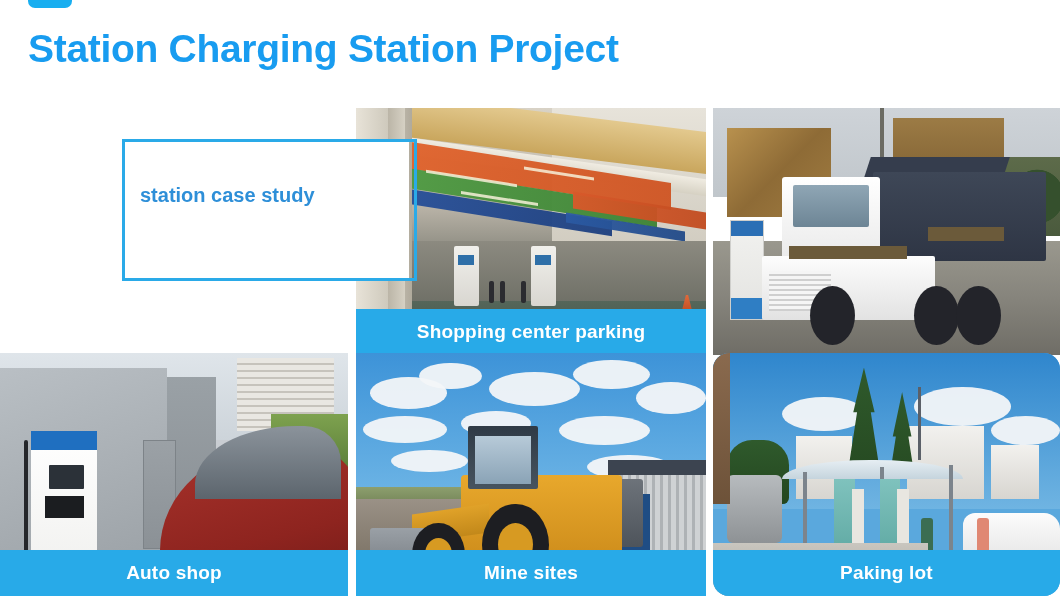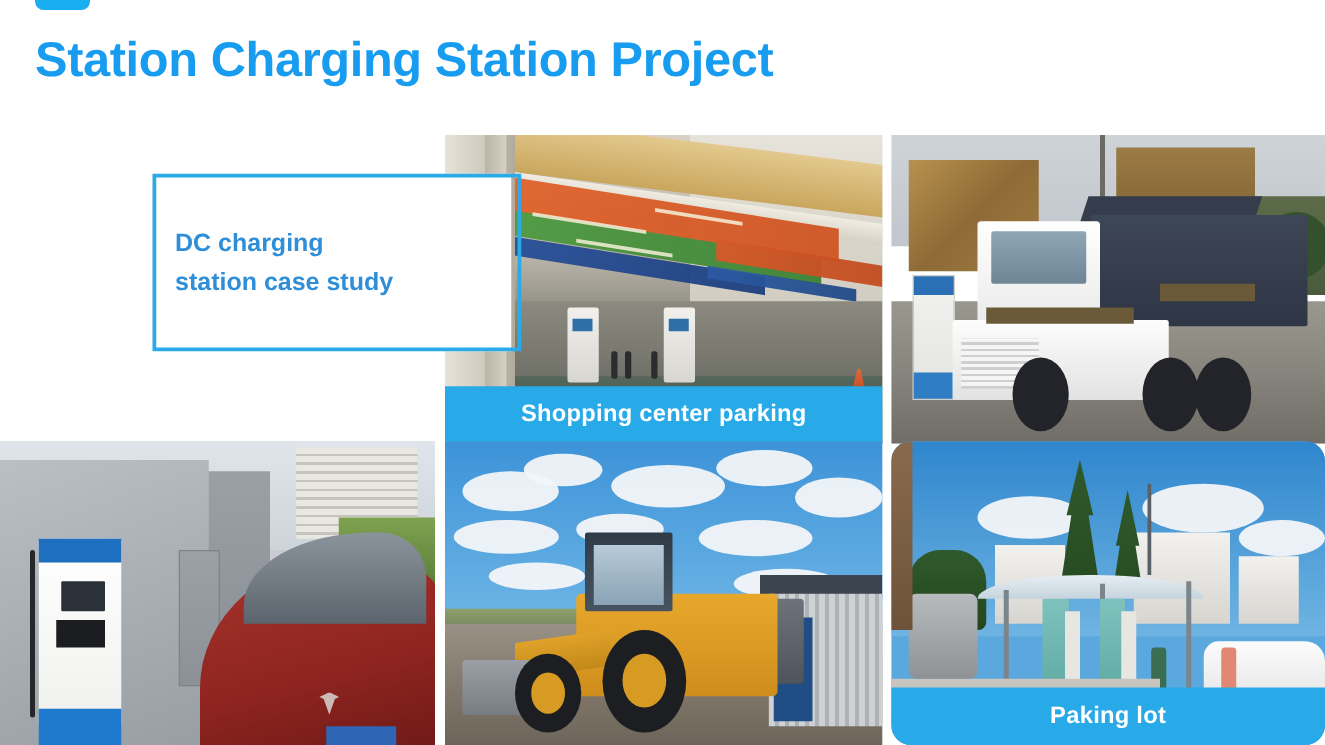--- a/index.html
+++ b/index.html
@@ -237,21 +237,20 @@
 
 <div class="slide">
 
   <div class="accent-pill"></div>
 
   <div class="slide-title">Station Charging Station Project</div>
 
   <div class="callout-inner"></div>
   <div class="callout"></div>
   <div class="callout-text">
-    <span>DC charging</span>
     <span class="l2">station case study</span>
   </div>
 
   <div class="card" id="card-shopping">
     <div class="photo gp">
       <div class="gp-wall-r"></div>
       <div class="gp-beam"></div>
       <div class="gp-beam2"></div>
       <div class="gp-stripe gp-s1"></div>
       <div class="gp-stripe gp-s2"></div>
@@ -311,20 +310,21 @@
       <div class="as-charger"></div>
       <div class="as-charger-top"></div>
       <div class="as-charger-bot"></div>
       <div class="as-screen"></div>
       <div class="as-slot"></div>
       <div class="as-car"></div>
       <div class="as-glass"></div>
       <div class="as-tesla"></div>
       <div class="as-plate"></div>
     </div>
+    <div class="caption">Auto shop</div>
   </div>
 
   <div class="card" id="card-mine">
     <div class="photo ms">
       <div class="ms-sky"></div>
       <div class="cloud" style="left:4%;top:10%;width:22%;height:13%;"></div>
       <div class="cloud" style="left:18%;top:4%;width:18%;height:11%;"></div>
       <div class="cloud" style="left:38%;top:8%;width:26%;height:14%;"></div>
       <div class="cloud" style="left:62%;top:3%;width:22%;height:12%;"></div>
       <div class="cloud" style="left:80%;top:12%;width:20%;height:13%;"></div>
@@ -340,20 +340,21 @@
       <div class="ms-shed-in"></div>
       <div class="ms-loader-rear"></div>
       <div class="ms-loader-body"></div>
       <div class="ms-arm"></div>
       <div class="ms-bucket"></div>
       <div class="ms-cab"></div>
       <div class="ms-cab-glass"></div>
       <div class="ms-tire ms-t1"></div>
       <div class="ms-tire ms-t2"></div>
     </div>
+    <div class="caption">Mine sites</div>
   </div>
 
   <div class="card" id="card-parking">
     <div class="photo pl">
       <div class="pl-sky"></div>
       <div class="cloud" style="left:20%;top:18%;width:24%;height:14%;"></div>
       <div class="cloud" style="left:58%;top:14%;width:28%;height:16%;"></div>
       <div class="cloud" style="left:80%;top:26%;width:20%;height:12%;"></div>
       <div class="pl-bldg pl-b1"></div>
       <div class="pl-bldg pl-b2"></div>

